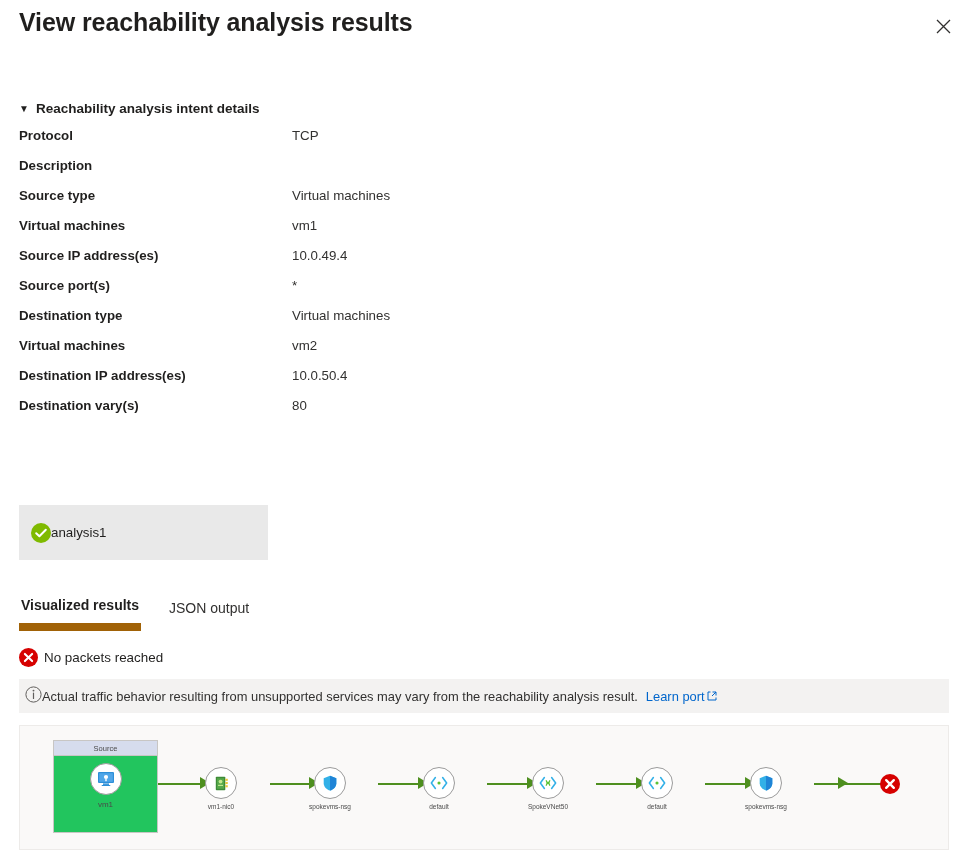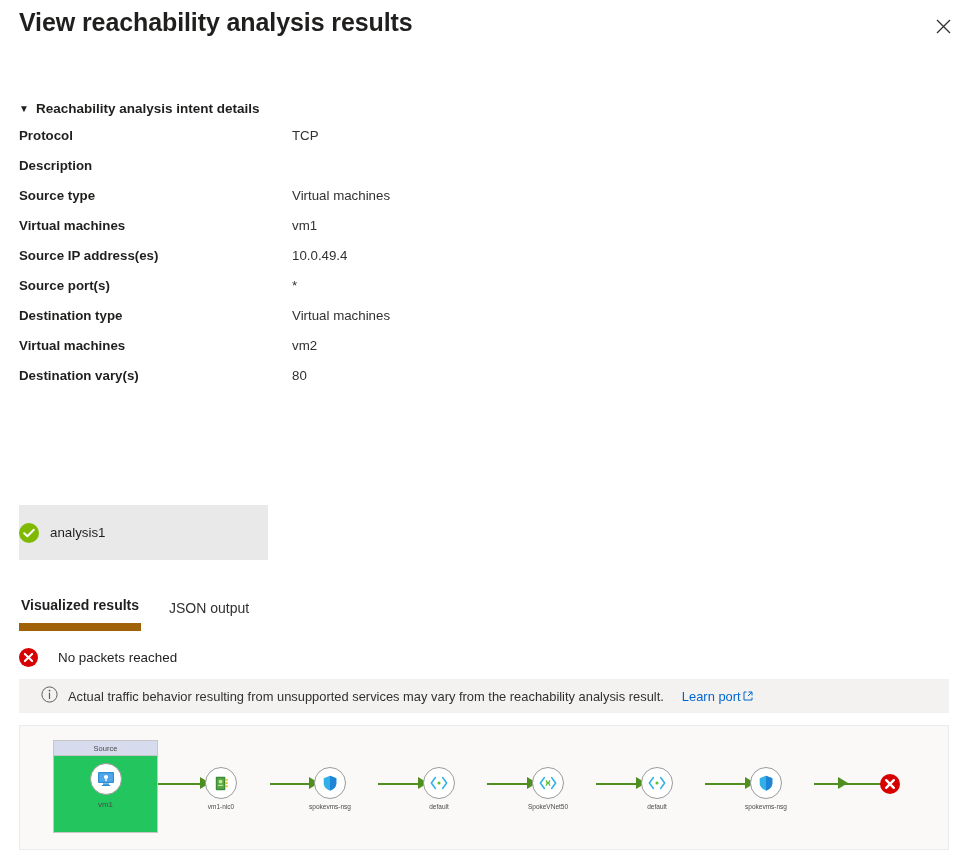--- a/index.html
+++ b/index.html
@@ -89,21 +89,21 @@
   
   .analysis-card {
     position: absolute;
     left: 19px;
     top: 505px;
     width: 249px;
     height: 55px;
     background: #e9e9e9;
     display: flex;
     align-items: center;
-    gap: 11px;
+    padding-left: 12px;
     cursor: pointer;
   }
   .analysis-name { font-size: 13.3px; color: #201f1e; }
 
   .icon-success { width: 20px; height: 20px; display: block; }
   .icon-error { width: 19px; height: 19px; display: block; }
 
   
   .tabs {
     position: absolute;
@@ -128,36 +128,35 @@
     border-bottom: 8px solid #a16207;
   }
 
   
   .result-status {
     position: absolute;
     left: 19px;
     top: 648px;
     display: flex;
     align-items: center;
-    gap: 20px;
+    gap: 6px;
   }
   .result-status-text { font-size: 13.4px; color: #201f1e; }
 
   
   .info-banner {
     position: absolute;
     left: 19px;
     top: 679px;
     width: 930px;
     height: 34px;
     background: #f3f2f1;
     display: flex;
     align-items: center;
-    padding-left: 22px;
-    gap: 10px;
+    padding-left: 6px;
   }
   .info-text { font-size: 12.9px; color: #323130; }
   .learn-more {
     color: #0066cc;
     font-size: 12.9px;
     text-decoration: none;
     margin-left: 8px;
     cursor: pointer;
     display: inline-flex;
     align-items: center;
@@ -291,20 +290,24 @@
     <div class="detail-label">Source port(s)</div>
     <div class="detail-value">*</div>
   </div>
   <div class="detail-row">
     <div class="detail-label">Destination type</div>
     <div class="detail-value">Virtual machines</div>
   </div>
   <div class="detail-row">
     <div class="detail-label">Virtual machines</div>
     <div class="detail-value">vm2</div>
+  </div>
+  <div class="detail-row">
+    <div class="detail-label">Destination IP address(es)</div>
+    <div class="detail-value">10.0.50.4</div>
   </div>
   <div class="detail-row">
     <div class="detail-label">Destination vary(s)</div>
     <div class="detail-value">80</div>
   </div>
 </div>
 
 <div class="analysis-card">
   <span>
     <svg class="icon-success" viewBox="0 0 20 20" aria-hidden="true">

